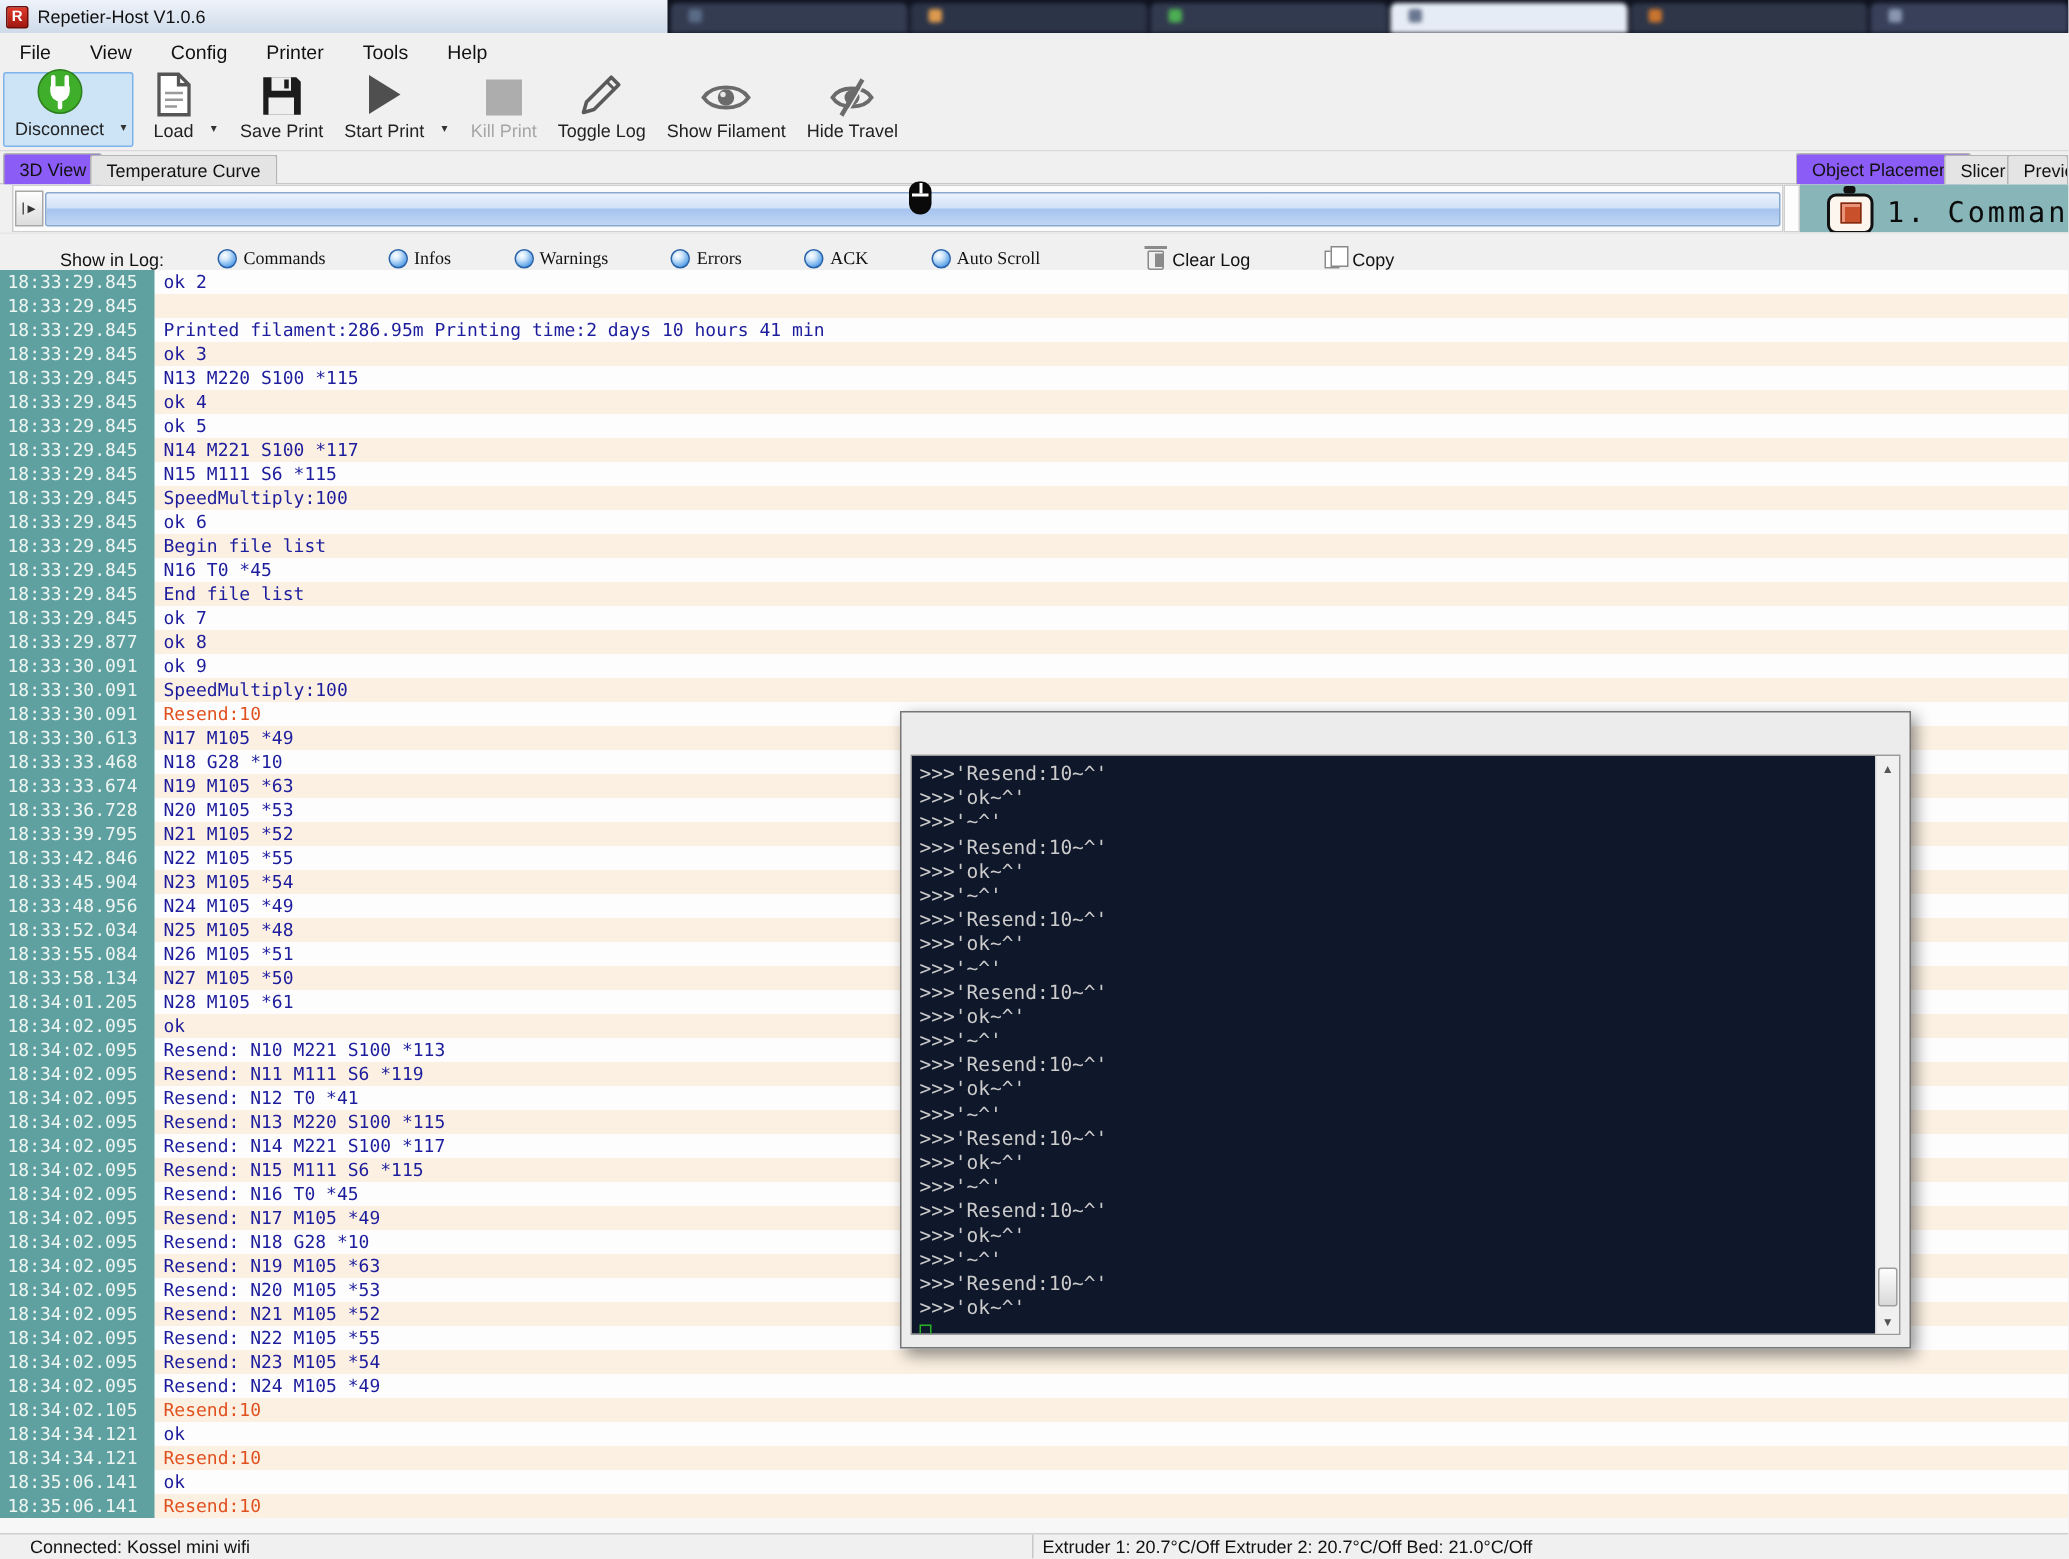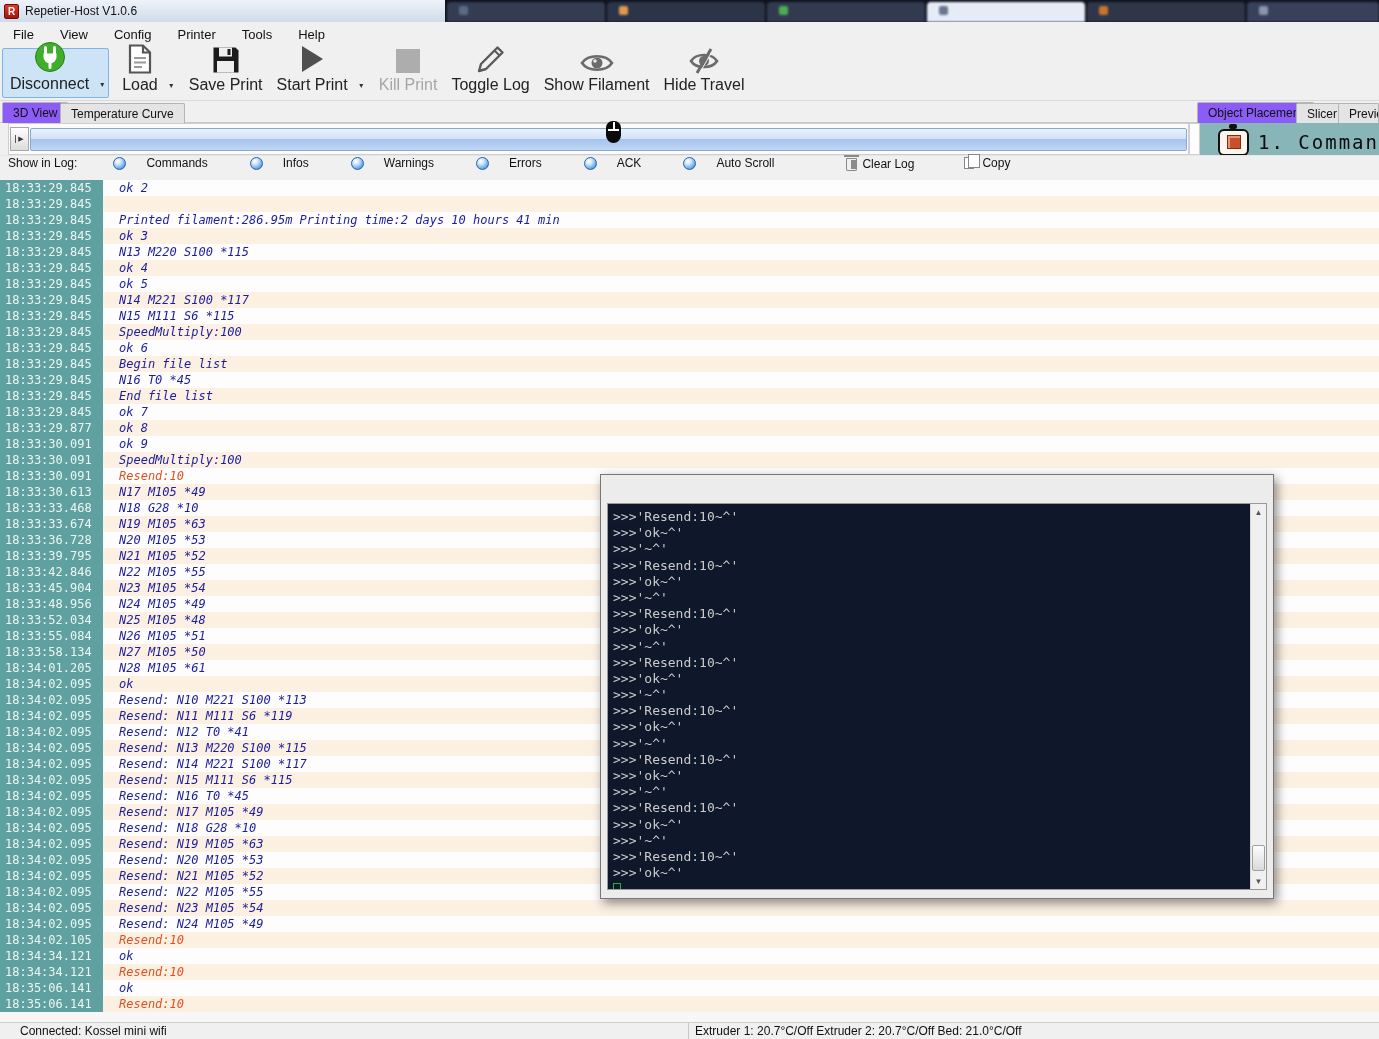--- a/index.html
+++ b/index.html
@@ -21,21 +21,21 @@
 
   
   #menubar { left:0; top:22px; width:1379px; height:24px; background:#f0f0f0; display:flex; align-items:center; }
   .menu-item { font-size:13px; color:#111; padding:4px 13px; }
 
   
   #toolbar { left:0; top:46px; width:1379px; height:55px; background:#f0f0f0;
      border-bottom:1px solid #d9d9d9; display:flex; align-items:stretch; padding:2px 2px; }
   .tb-btn { display:flex; flex-direction:column; align-items:center; justify-content:flex-end;
      padding:3px 7px 4px; gap:2px; }
-  .tb-label { font-size:16px; color:#222; white-space:nowrap; }
+  .tb-label { font-size:12px; color:#222; white-space:nowrap; }
   .tb-label.disabled { color:#a6a6a6; }
   .tb-ico { height:32px; display:flex; align-items:center; justify-content:center; }
   .tb-sel { background:#cde4f7; border:1px solid #7eb4ea; border-radius:2px; display:flex; margin-right:6px; }
   .tb-drop { width:12px; display:flex; align-items:flex-end; justify-content:center;
      font-size:8px; color:#333; padding-bottom:8px; }
   .tb-sep-drop { width:13px; display:flex; align-items:flex-end; justify-content:center;
      font-size:8px; color:#333; padding-bottom:8px; margin-right:4px; }
 
   
   #tabrow { left:0; top:101px; width:1379px; height:22px; background:#f0f0f0; border-bottom:1px solid #c8c8c8; }
@@ -60,41 +60,41 @@
      position:relative; flex:none; }
   #cmd-ico::before { content:""; position:absolute; left:7px; top:4px; width:12px; height:12px;
      background:#c8502a; border:1px solid #7e2d12; box-shadow:inset 2px 2px 0 #e8937a; }
   #cmd-ico::after { content:""; position:absolute; left:9px; top:-7px; width:8px; height:5px;
      background:#111; border-radius:2px; }
   #cmd-title { font-family:"DejaVu Sans Mono", monospace; font-size:19px; color:#0b0b0b; letter-spacing:2px;
      white-space:nowrap; padding-top:2px; }
 
   
   #logbar { left:0; top:155px; width:1379px; height:25px; background:#f0f0f0; border-top:1px solid #e6e6e6;
-     display:flex; align-items:flex-start; font-size:12px; color:#111; }
+     display:flex; align-items:flex-end; font-size:12px; color:#111;padding-left:32px; }
   #logbar-label { padding:0 26px 0 8px; }
-  .toggle { display:flex; align-items:center; gap:20px; padding:0 10px; margin-right:22px; }
+  .toggle { display:flex; align-items:center; gap:4px; padding:0 10px; margin-right:22px;font-family:Liberation Serif, serif; }
   .tg-circle { width:13px; height:13px; border-radius:50%; flex:none;
      background:radial-gradient(circle at 35% 30%, #ffffff 0%, #cfe6fa 30%, #58a0e8 75%, #2a6ab8 100%);
      border:1px solid #2a62a8; }
   .act-btn { display:flex; align-items:center; gap:5px; padding:0 10px; margin-left:30px; }
   .trash-ico { width:11px; height:13px; position:relative; background:#8a8a8a; border-radius:1px 1px 2px 2px;
      box-shadow:inset 0 0 0 1px #8a8a8a, inset 3px 0 0 2px #f0f0f0; margin-top:2px; }
   .trash-ico::before { content:""; position:absolute; left:-2px; top:-3px; width:15px; height:2px; background:#8a8a8a; }
   .copy-ico { width:10px; height:12px; border:1px solid #888; background:#fff; position:relative; margin-right:3px; }
   .copy-ico::after { content:""; position:absolute; left:3px; top:-4px; width:10px; height:12px;
      border:1px solid #888; background:#fff; }
 
   
   #log { left:0; top:180px; width:1379px; height:842px; background:#f7f7f7; overflow:hidden;
      font-family:"DejaVu Sans Mono", monospace; font-size:12px; }
   .log-row { display:flex; height:16px; line-height:16px; background:#fdfdfd; white-space:pre; }
   .log-row.alt { background:#fbf0e2; }
   .log-row .ts { width:103px; flex:none; background:#5fa0a0; color:#eef6f2; padding-left:5px; }
-  .log-row .msg { padding-left:16px; color:#1c1c9c; overflow:hidden;font-style:italic; }
+  .log-row .msg { padding-left:6px; color:#1c1c9c; overflow:hidden; }
   .log-row .msg.orange { color:#e0511f; }
 
   
   #statusbar { left:0; top:1022px; width:1379px; height:17px; background:#f0f0f0; border-top:1px solid #cfcfcf;
      font-size:12px; color:#111; display:flex; align-items:center; }
   #status-left { width:688px; padding-left:20px; }
   #status-right { border-left:1px solid #c8c8c8; padding-left:6px; height:100%; display:flex; align-items:center; }
 
   
   #term { left:600px; top:474px; width:674px; height:425px; background:#ececec; border:1px solid #767676;

